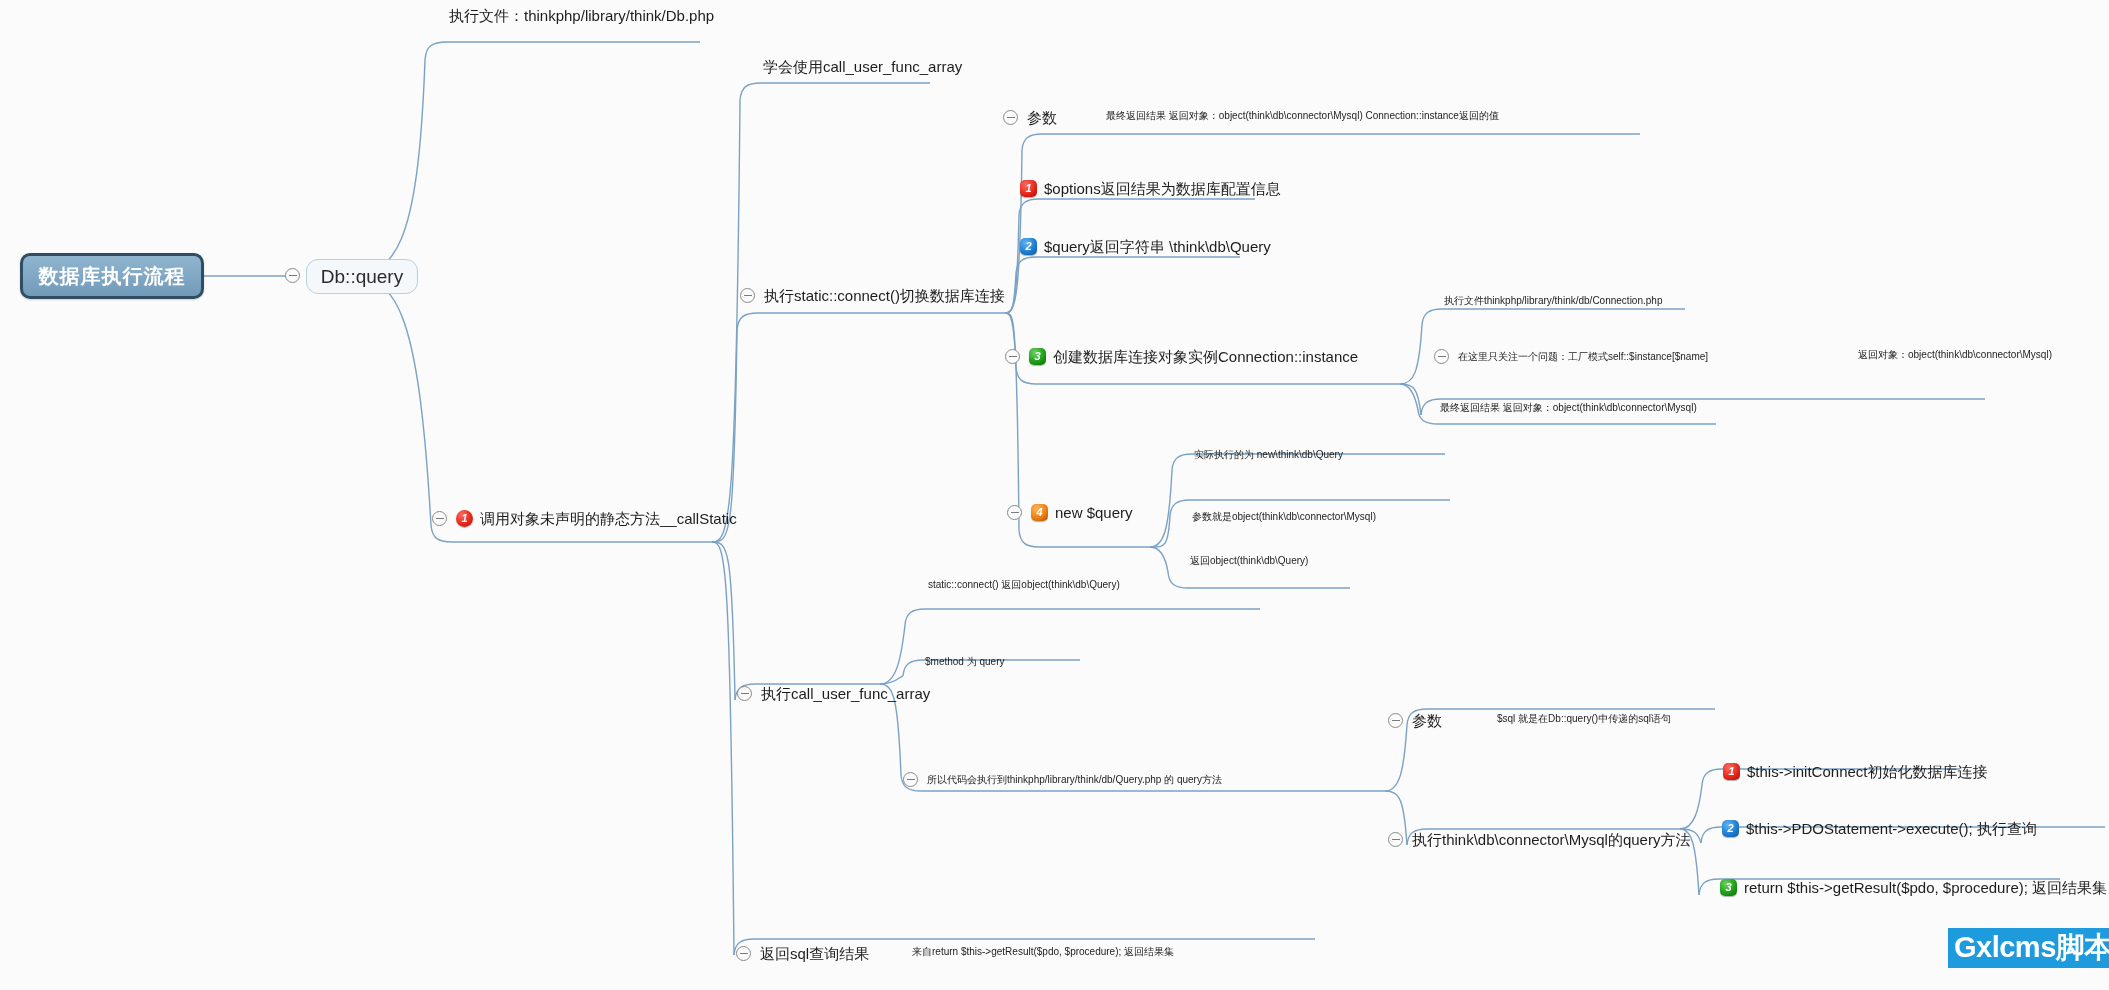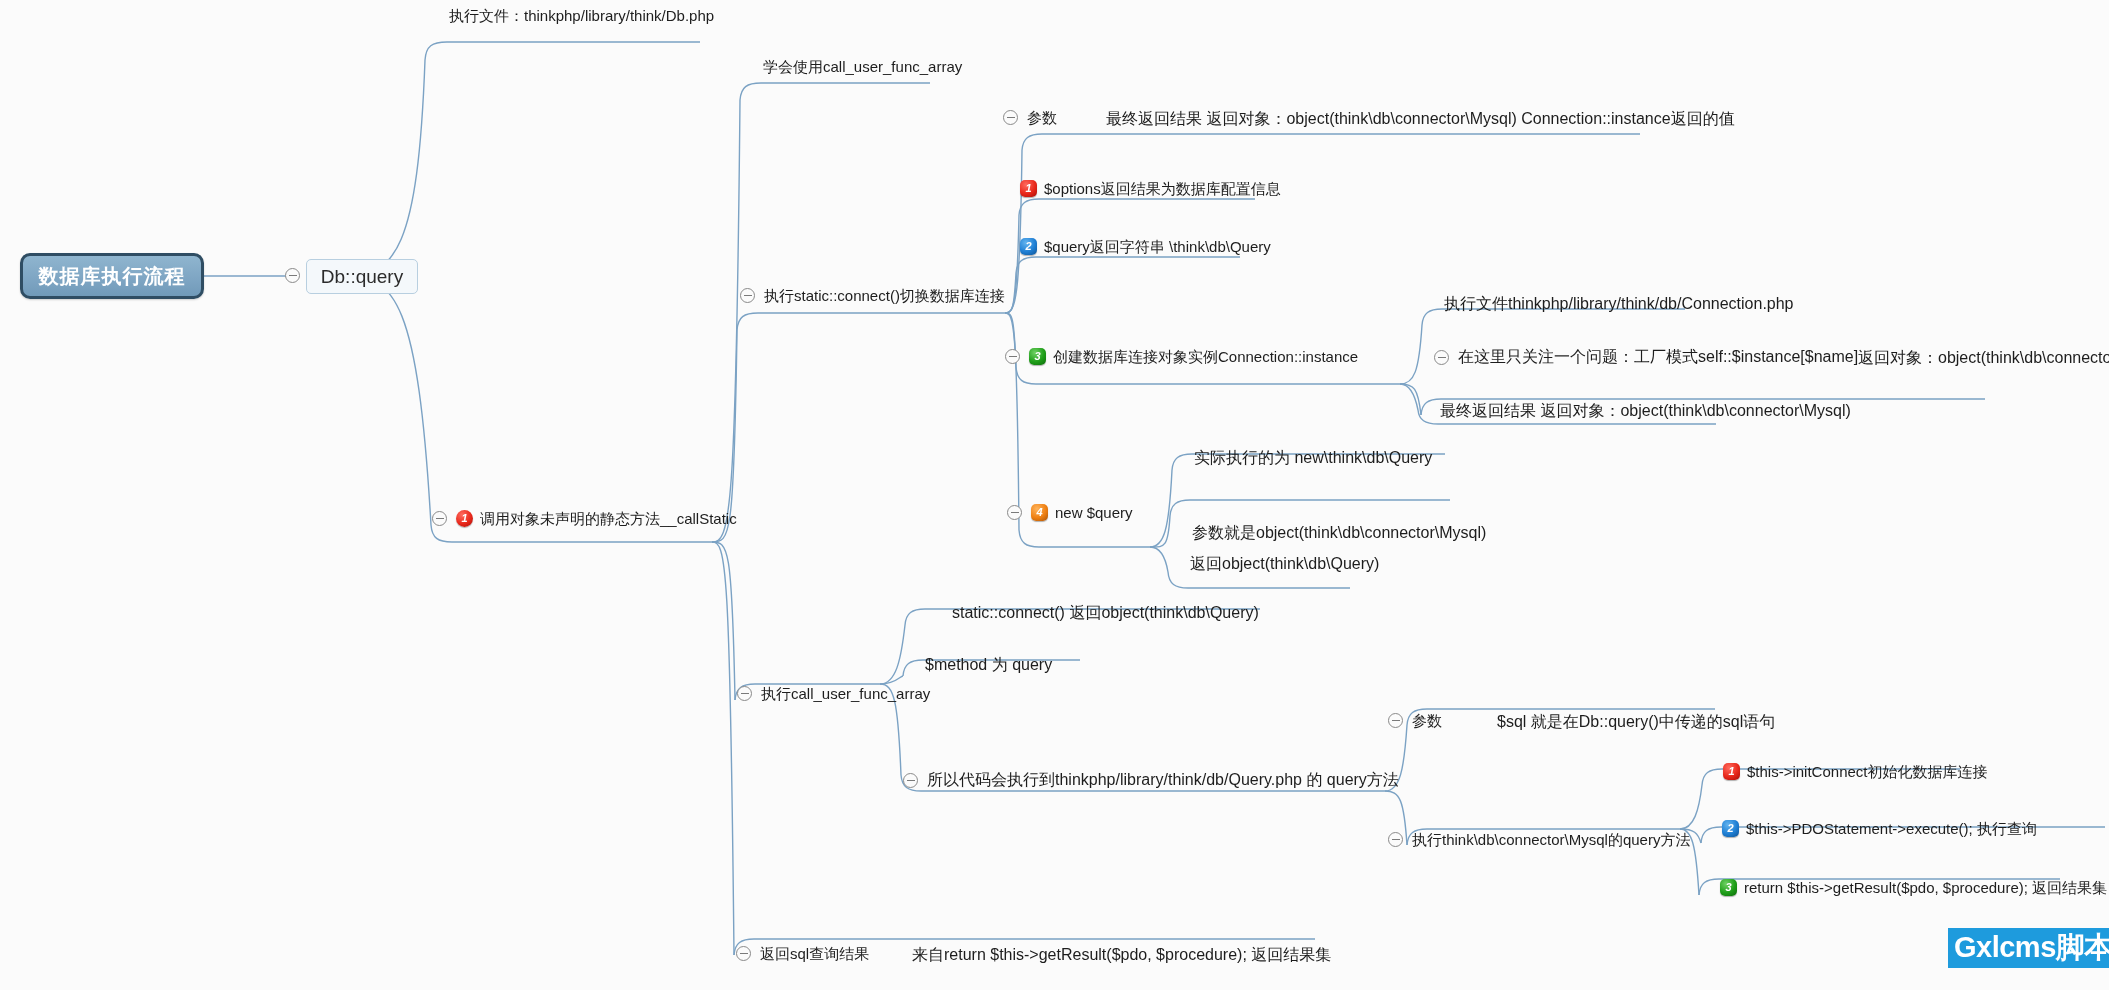--- a/index.html
+++ b/index.html
@@ -40,42 +40,42 @@
     justify-content: center;
     letter-spacing: 1px;
     box-shadow: 0 1px 2px rgba(0,0,0,0.18);
     white-space: nowrap;
   }
 
   
   .boxed-node {
     position: absolute;
     border: 1px solid #b8cfe0;
-    border-radius: 5px;
+    border-radius: 12px;
     background: #f4f8fb;
     color: #2b2b2b;
     font-size: 19px;
     display: flex;
     align-items: center;
     justify-content: center;
     padding: 0 14px;
     white-space: nowrap;
   }
 
   
   .topic {
     position: absolute;
     display: flex;
     align-items: center;
     white-space: nowrap;
     color: #1d1d1d;
     font-size: 15px;
     line-height: 1;
   }
-  .topic.small { font-size: 16px; }
+  .topic.small { font-size: 10px; }
 
   
   .collapse {
     width: 15px; height: 15px;
     border: 1px solid #8a8a8a;
     border-radius: 50%;
     position: relative;
     flex: 0 0 auto;
     margin-right: 9px;
     background: #fbfbfb;
@@ -286,33 +286,33 @@
 
   <div class="topic" style="left:1007px; top:504px;">
     <span class="collapse"></span>
     <span class="badge b4">4</span>
     <span>new $query</span>
   </div>
 
   <div class="topic small" style="left:1194px; top:450px;">
     <span>实际执行的为 new\think\db\Query</span>
   </div>
-  <div class="topic small" style="left:1192px; top:525px;">
+  <div class="topic small" style="left:1192px; top:512px;">
     <span>参数就是object(think\db\connector\Mysql)</span>
   </div>
   <div class="topic small" style="left:1190px; top:556px;">
     <span>返回object(think\db\Query)</span>
   </div>
 
   <div class="topic" style="left:737px; top:662px;margin-top:24px;">
     <span class="collapse"></span>
     <span>执行call_user_func_array</span>
   </div>
 
-  <div class="topic small" style="left:928px; top:605px;margin-left:24px;">
+  <div class="topic small" style="left:928px; top:580px;">
     <span>static::connect() 返回object(think\db\Query)</span>
   </div>
   <div class="topic small" style="left:925px; top:657px;">
     <span>$method 为 query</span>
   </div>
 
   <div class="topic small" style="left:903px; top:772px;">
     <span class="collapse"></span>
     <span>所以代码会执行到thinkphp/library/think/db/Query.php 的 query方法</span>
   </div>

